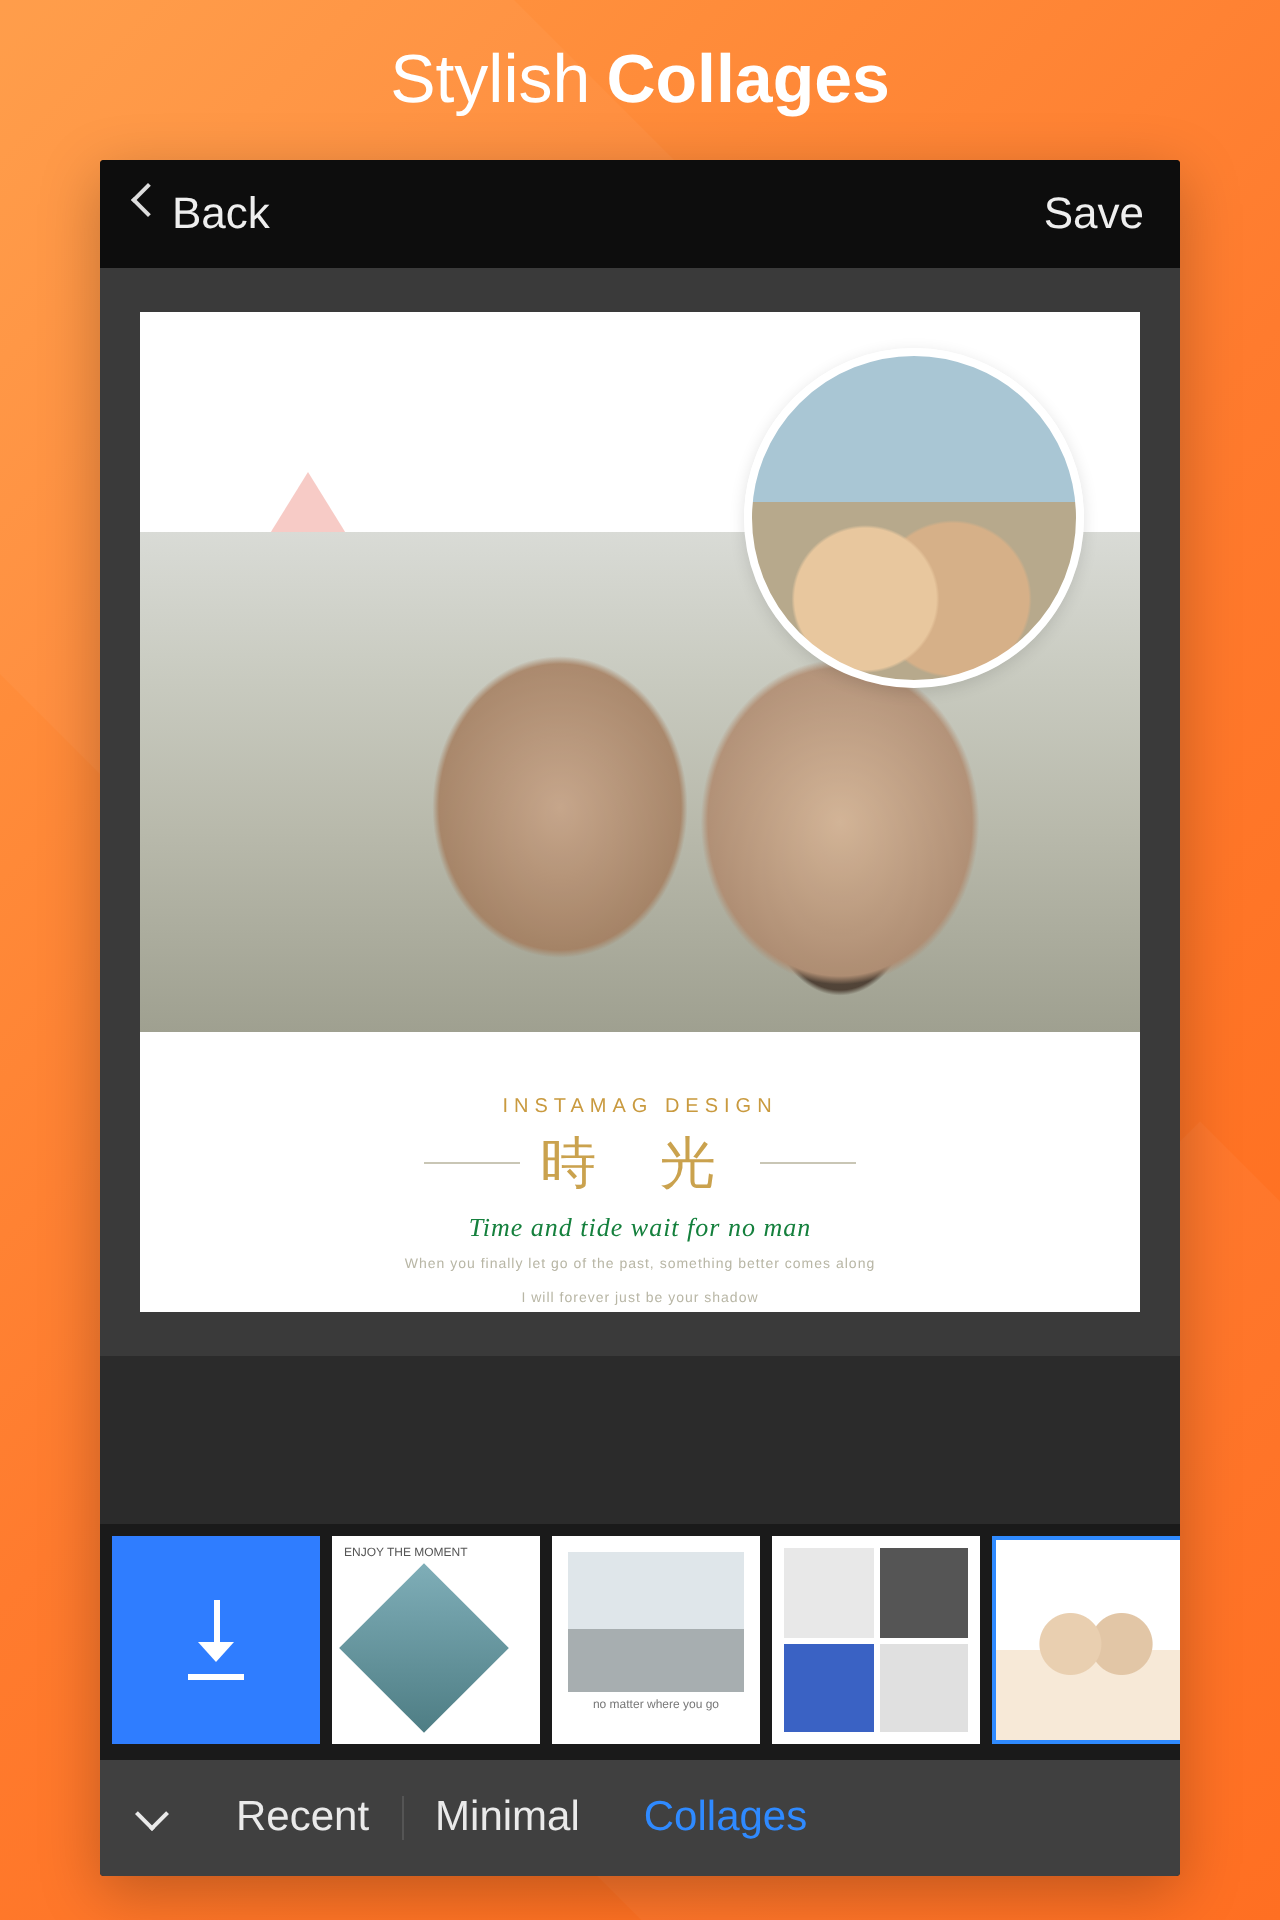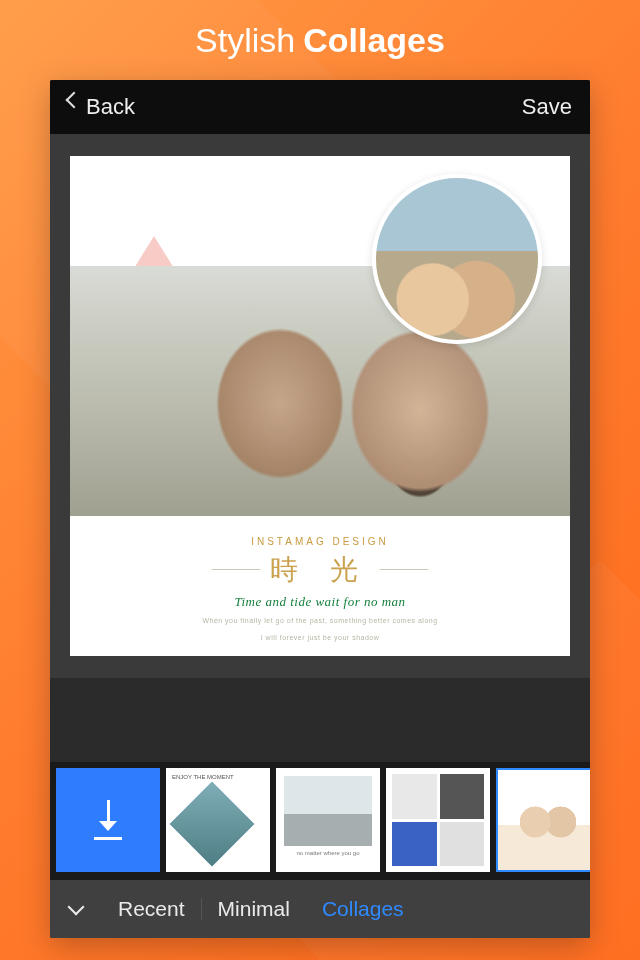--- a/index.html
+++ b/index.html
@@ -126,21 +126,21 @@
       left: 46px; top: 94px;
       width: 0; height: 0;
       border-left: 34px solid transparent;
       border-right: 34px solid transparent;
       border-bottom: 54px solid rgba(0,0,0,0);
       filter: drop-shadow(0 0 0.6px #9a9a94);
     }
     .badge-block {
       position: absolute;
       left: 0; right: 0;
-      top: 380px;
+      top: 392px;
       text-align: center;
       color: #6b6b62;
     }
     .badge-arc {
       font-size: 10px;
       letter-spacing: 3px;
       color: #c99a3f;
     }
     .badge-cjk {
       font-size: 28px;

